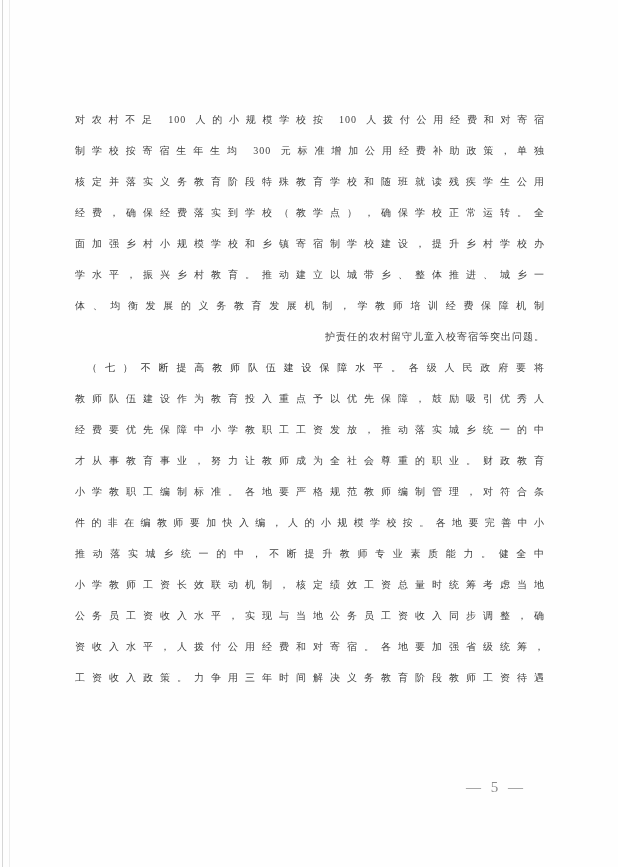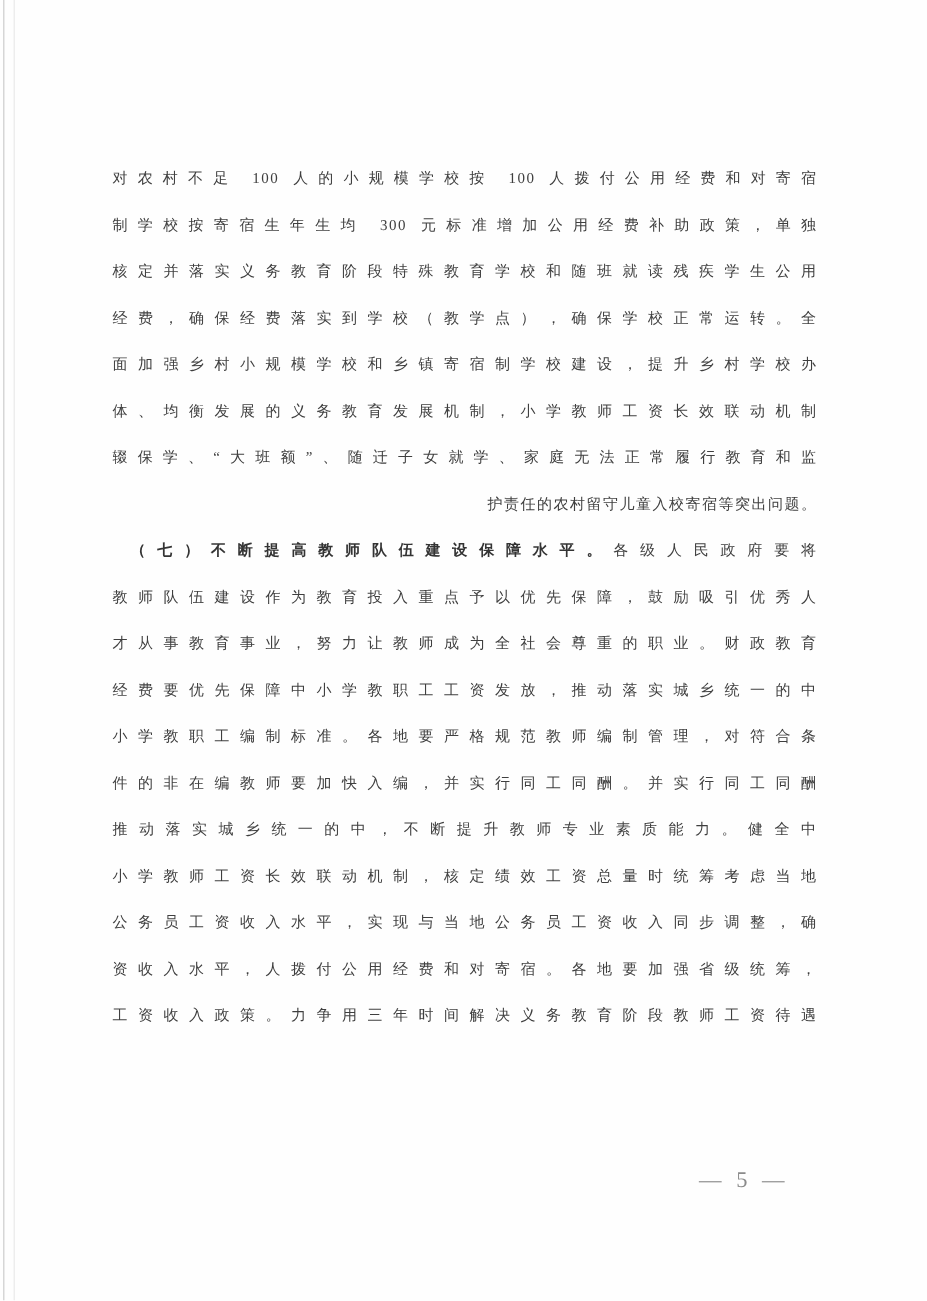--- a/index.html
+++ b/index.html
@@ -38,21 +38,21 @@
     text-align: right;
   }
   .text-line.justify {
     text-align: justify;
     text-align-last: justify;
   }
   .text-line.indent {
     text-indent: 1.2em;
   }
   .text-line .bold {
-    font-weight: bold;
+    font-weight: normal;
     color: #343434;
   }
   .page-number {
     position: absolute;
     top: 778px;
     right: 92px;
     color: #8b8b8b;
     font-size: 15px;
     letter-spacing: 3px;
     line-height: 18px;
@@ -64,29 +64,29 @@
 <div>
   <div class="scan-edge outer"></div>
   <div class="scan-edge inner"></div>
 
   <div class="body-text">
       <div class="text-line justify">对农村不足 100 人的小规模学校按 100 人拨付公用经费和对寄宿</div>
       <div class="text-line justify">制学校按寄宿生年生均 300 元标准增加公用经费补助政策，单独</div>
       <div class="text-line justify">核定并落实义务教育阶段特殊教育学校和随班就读残疾学生公用</div>
       <div class="text-line justify">经费，确保经费落实到学校（教学点），确保学校正常运转。全</div>
       <div class="text-line justify">面加强乡村小规模学校和乡镇寄宿制学校建设，提升乡村学校办</div>
-      <div class="text-line justify">体、均衡发展的义务教育发展机制，小学教师工资长效联动机制</div>
-      <div class="text-line justify">辍保学、“大班额”、随迁子女就学、家庭无法正常履行教育和监</div>
+      <div class="text-line justify">学水平，振兴乡村教育。推动建立以城带乡、整体推进、城乡一</div>
+      <div class="text-line justify">体、均衡发展的义务教育发展机制，学教师培训经费保障机制</div>
       <div class="text-line">护责任的农村留守儿童入校寄宿等突出问题。</div>
       <div class="text-line justify indent"><span class="bold">（七）不断提高教师队伍建设保障水平。</span>各级人民政府要将</div>
       <div class="text-line justify">教师队伍建设作为教育投入重点予以优先保障，鼓励吸引优秀人</div>
+      <div class="text-line justify">经费要优先保障中小学教职工工资发放，推动落实城乡统一的中</div>
       <div class="text-line justify">才从事教育事业，努力让教师成为全社会尊重的职业。财政教育</div>
-      <div class="text-line justify">经费要优先保障中小学教职工工资发放，推动落实城乡统一的中</div>
       <div class="text-line justify">小学教职工编制标准。各地要严格规范教师编制管理，对符合条</div>
-      <div class="text-line justify">件的非在编教师要加快入编，并实行同工同酬。并实行同工同酬</div>
+      <div class="text-line justify">件的非在编教师要加快入编，人的小规模学校按。各地要完善中小</div>
       <div class="text-line justify">推动落实城乡统一的中，不断提升教师专业素质能力。健全中</div>
       <div class="text-line justify">小学教师工资长效联动机制，核定绩效工资总量时统筹考虑当地</div>
       <div class="text-line justify">公务员工资收入水平，实现与当地公务员工资收入同步调整，确</div>
       <div class="text-line justify">资收入水平，人拨付公用经费和对寄宿。各地要加强省级统筹，</div>
       <div class="text-line justify">工资收入政策。力争用三年时间解决义务教育阶段教师工资待遇</div>
     </div>
 
   <div class="page-number">— 5 —</div>
 </div>
 

